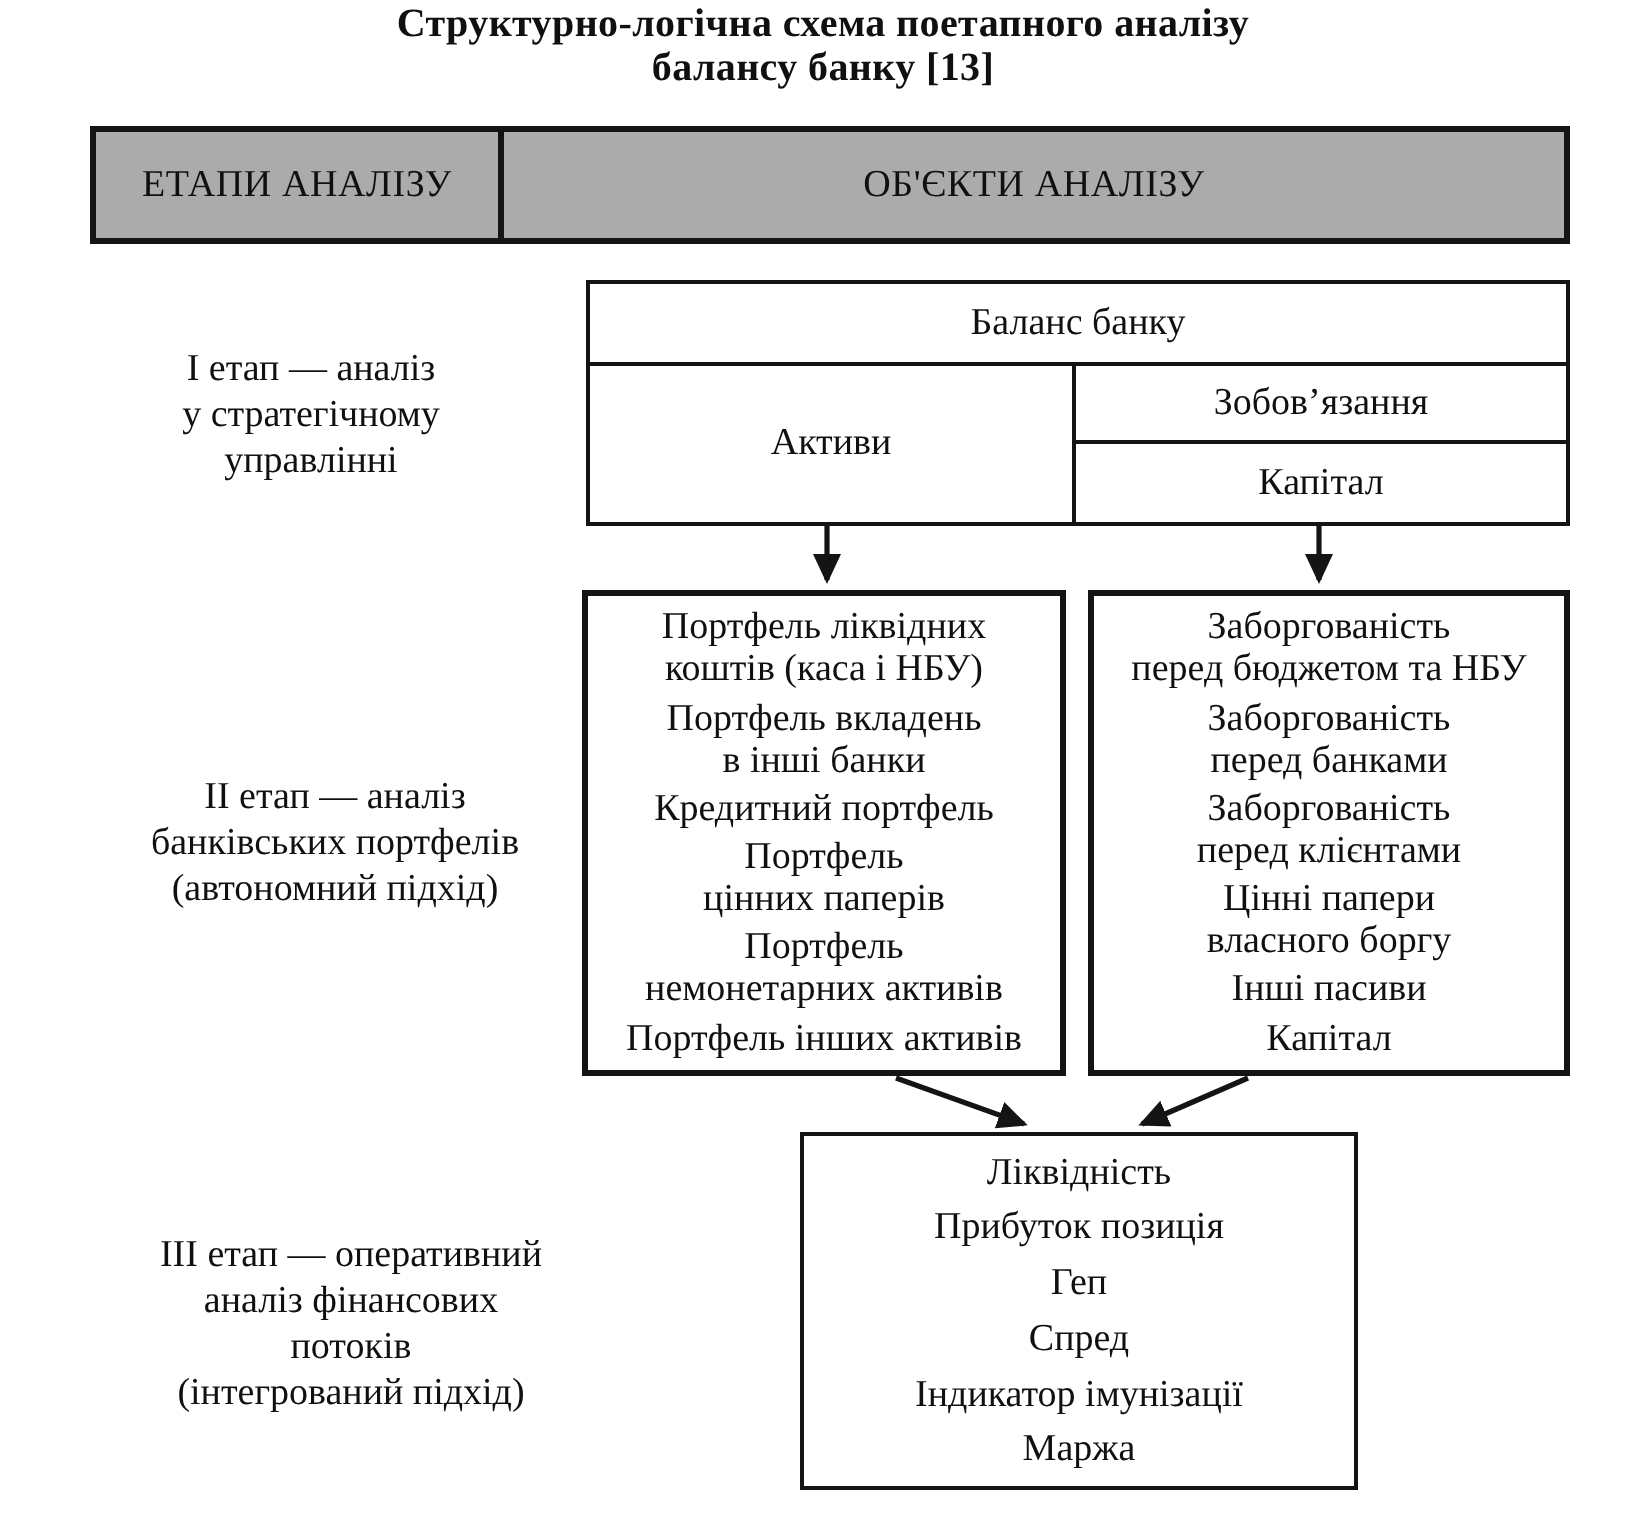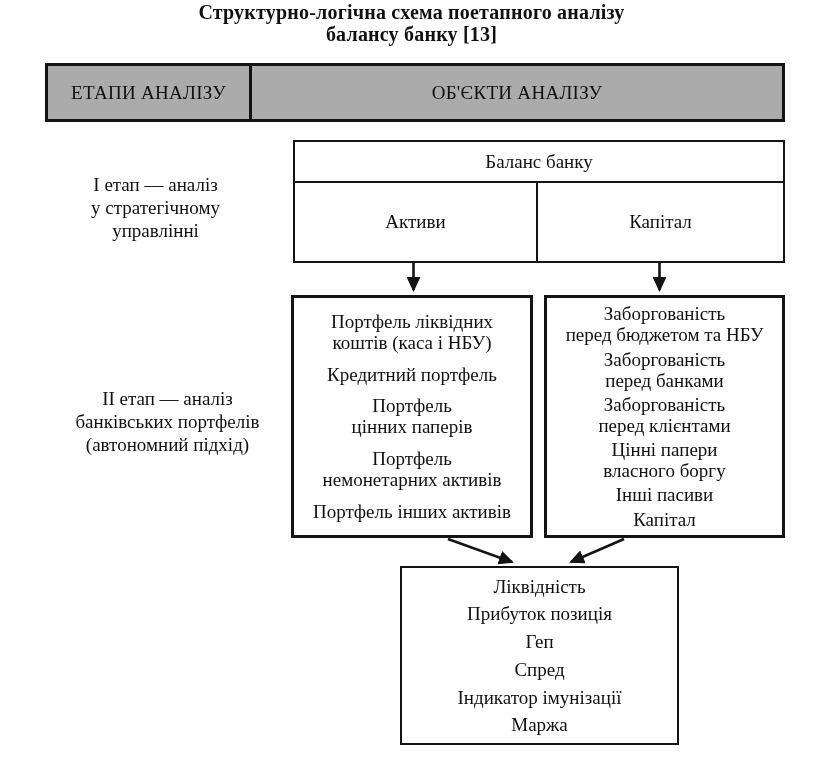--- a/index.html
+++ b/index.html
@@ -80,33 +80,36 @@
     <div>балансу банку [13]</div>
   </div>
 
   <div class="header-row">
     <div class="header-cell left">ЕТАПИ АНАЛІЗУ</div>
     <div class="header-cell right">ОБ'ЄКТИ АНАЛІЗУ</div>
   </div>
 
   <div class="stage-label" id="stage1-label">І етап — аналіз<br>у стратегічному<br>управлінні</div>
   <div class="stage-label" id="stage2-label">ІІ етап — аналіз<br>банківських портфелів<br>(автономний підхід)</div>
+  <div class="stage-label" id="stage3-label">ІІІ етап — оперативний<br>аналіз фінансових<br>потоків<br>(інтегрований підхід)</div>
 
   <div class="balance">
     <div class="balance-title">Баланс банку</div>
     <div class="balance-bottom">
       <div class="balance-assets">Активи</div>
       <div class="balance-right">
+        <div class="balance-liab">Зобов’язання</div>
         <div class="balance-cap">Капітал</div>
       </div>
     </div>
   </div>
 
   <div class="listbox" id="assets-box">
     <div class="box-item">Портфель ліквідних<br>коштів (каса і НБУ)</div>
+    <div class="box-item">Портфель вкладень<br>в інші банки</div>
     <div class="box-item">Кредитний портфель</div>
     <div class="box-item">Портфель<br>цінних паперів</div>
     <div class="box-item">Портфель<br>немонетарних активів</div>
     <div class="box-item">Портфель інших активів</div>
   </div>
 
   <div class="listbox" id="liab-box">
     <div class="box-item">Заборгованість<br>перед бюджетом та НБУ</div>
     <div class="box-item">Заборгованість<br>перед банками</div>
     <div class="box-item">Заборгованість<br>перед клієнтами</div>

